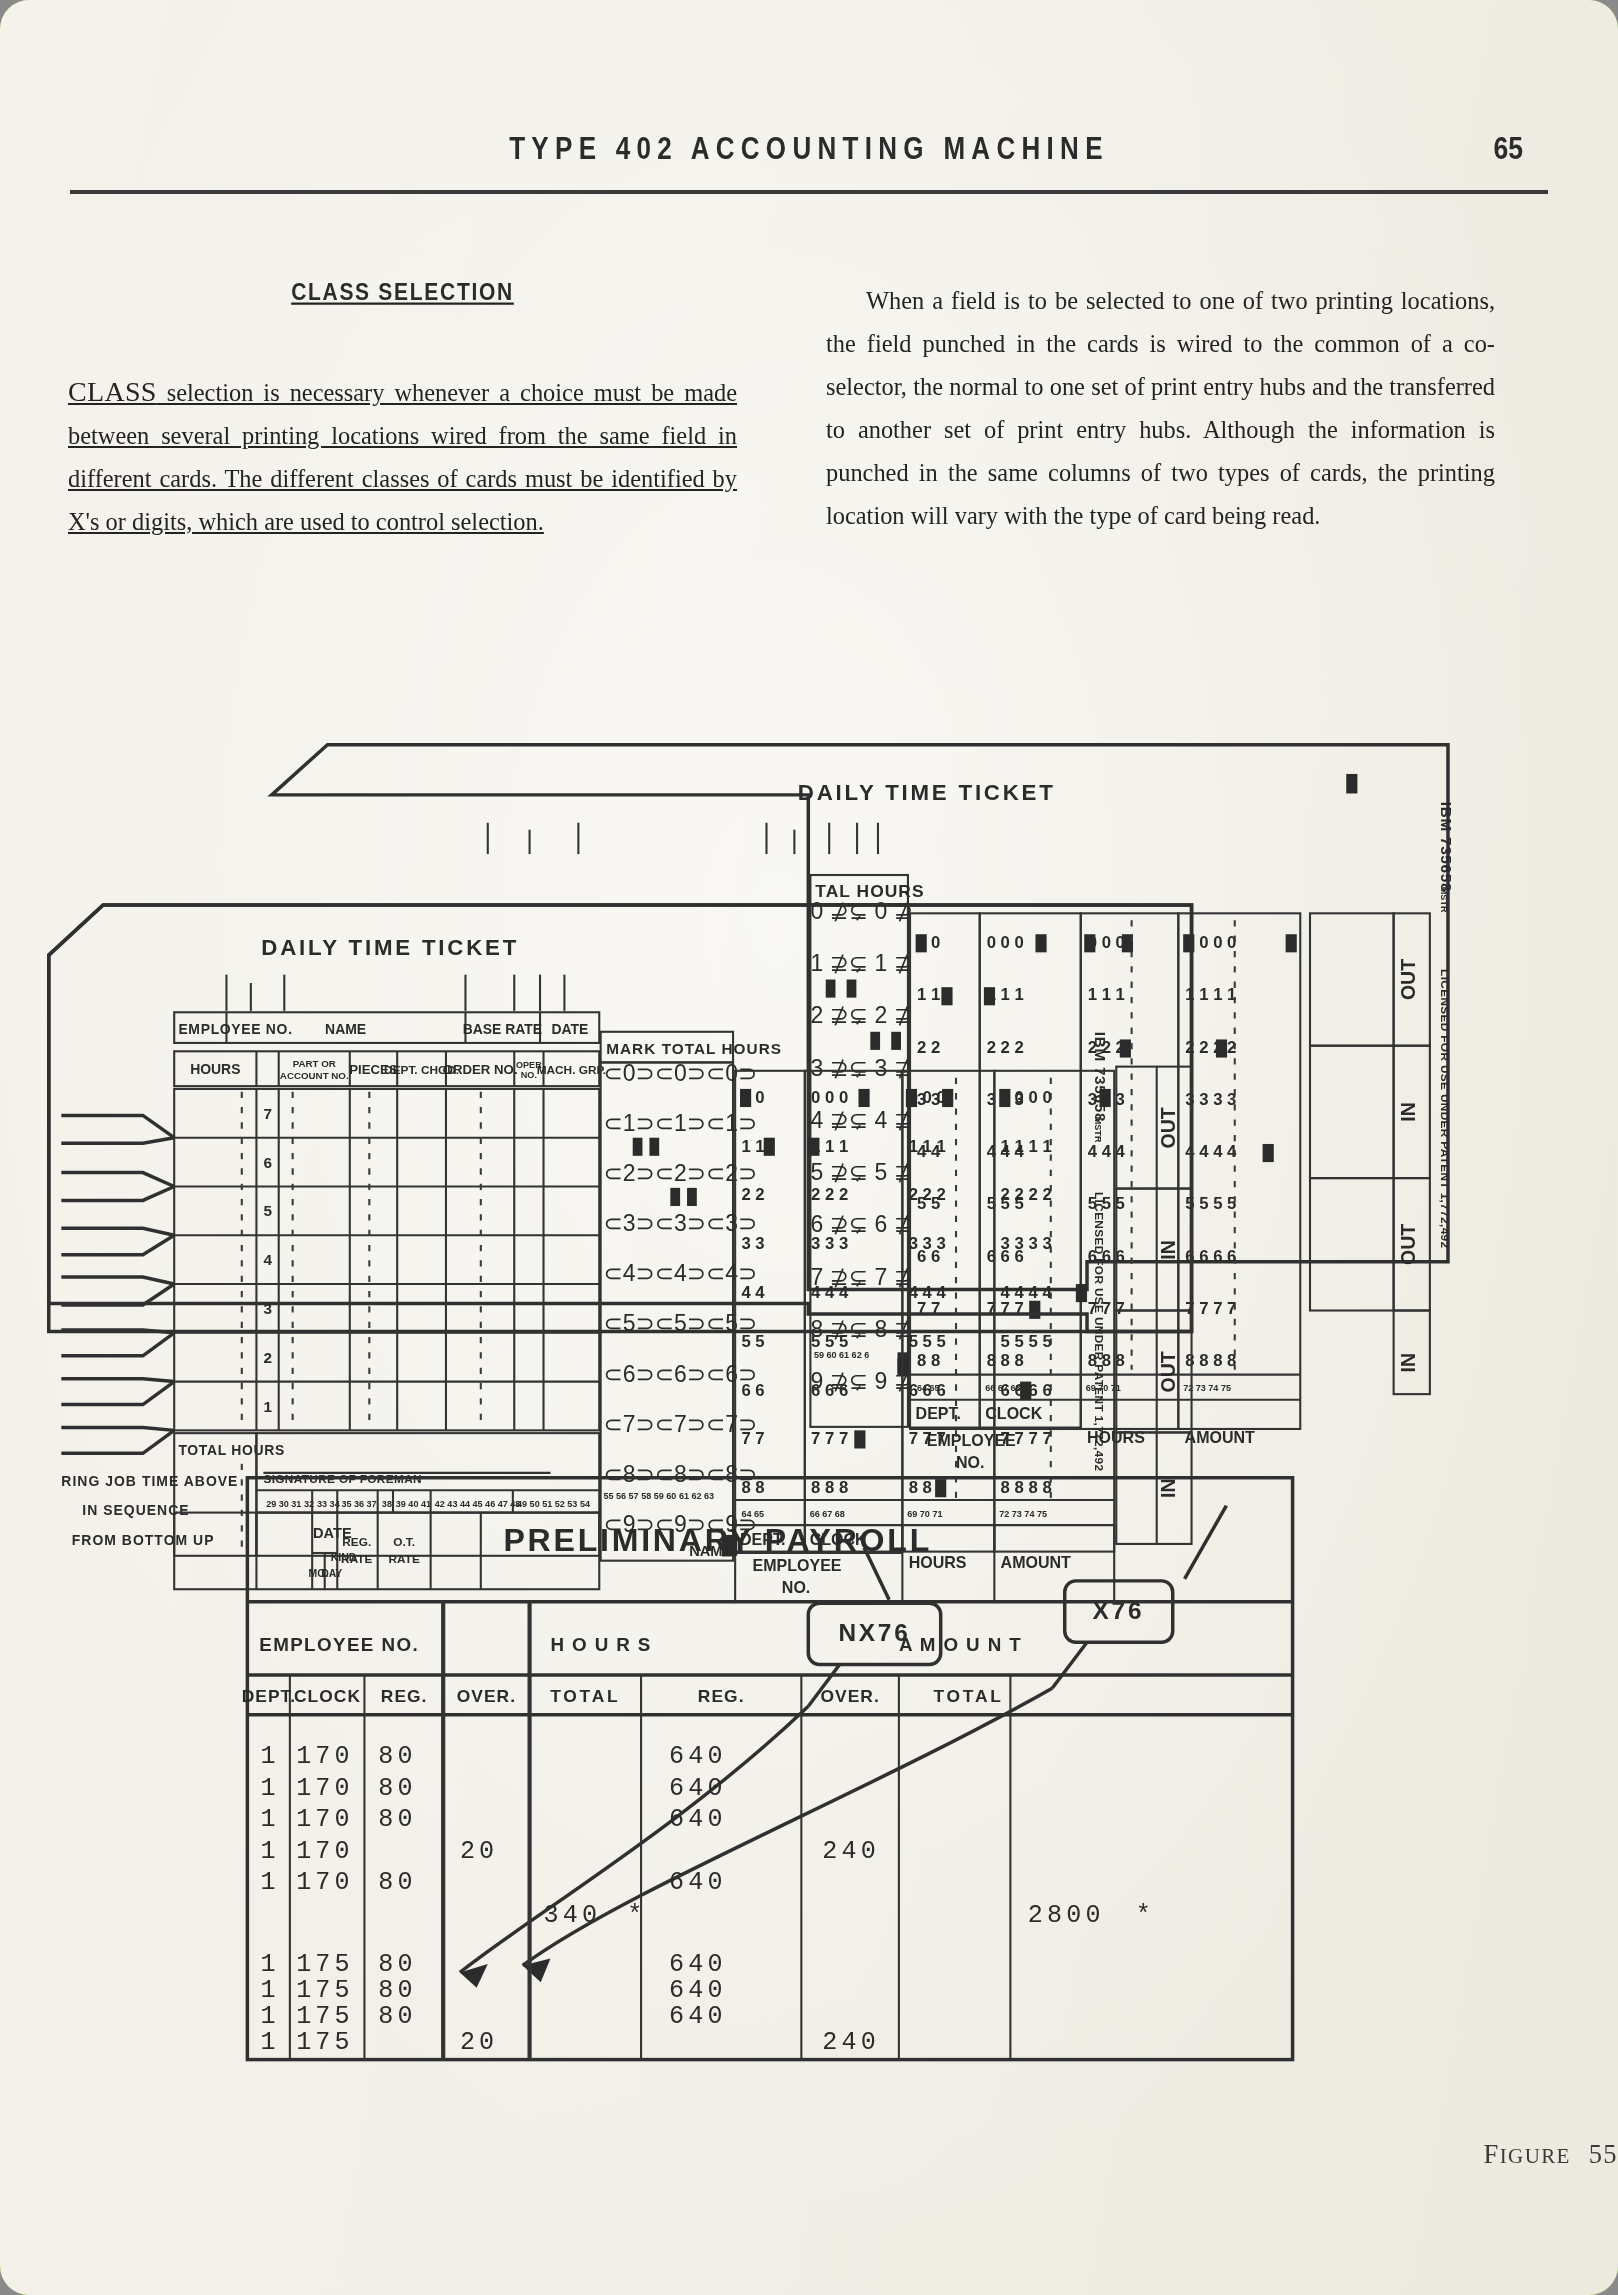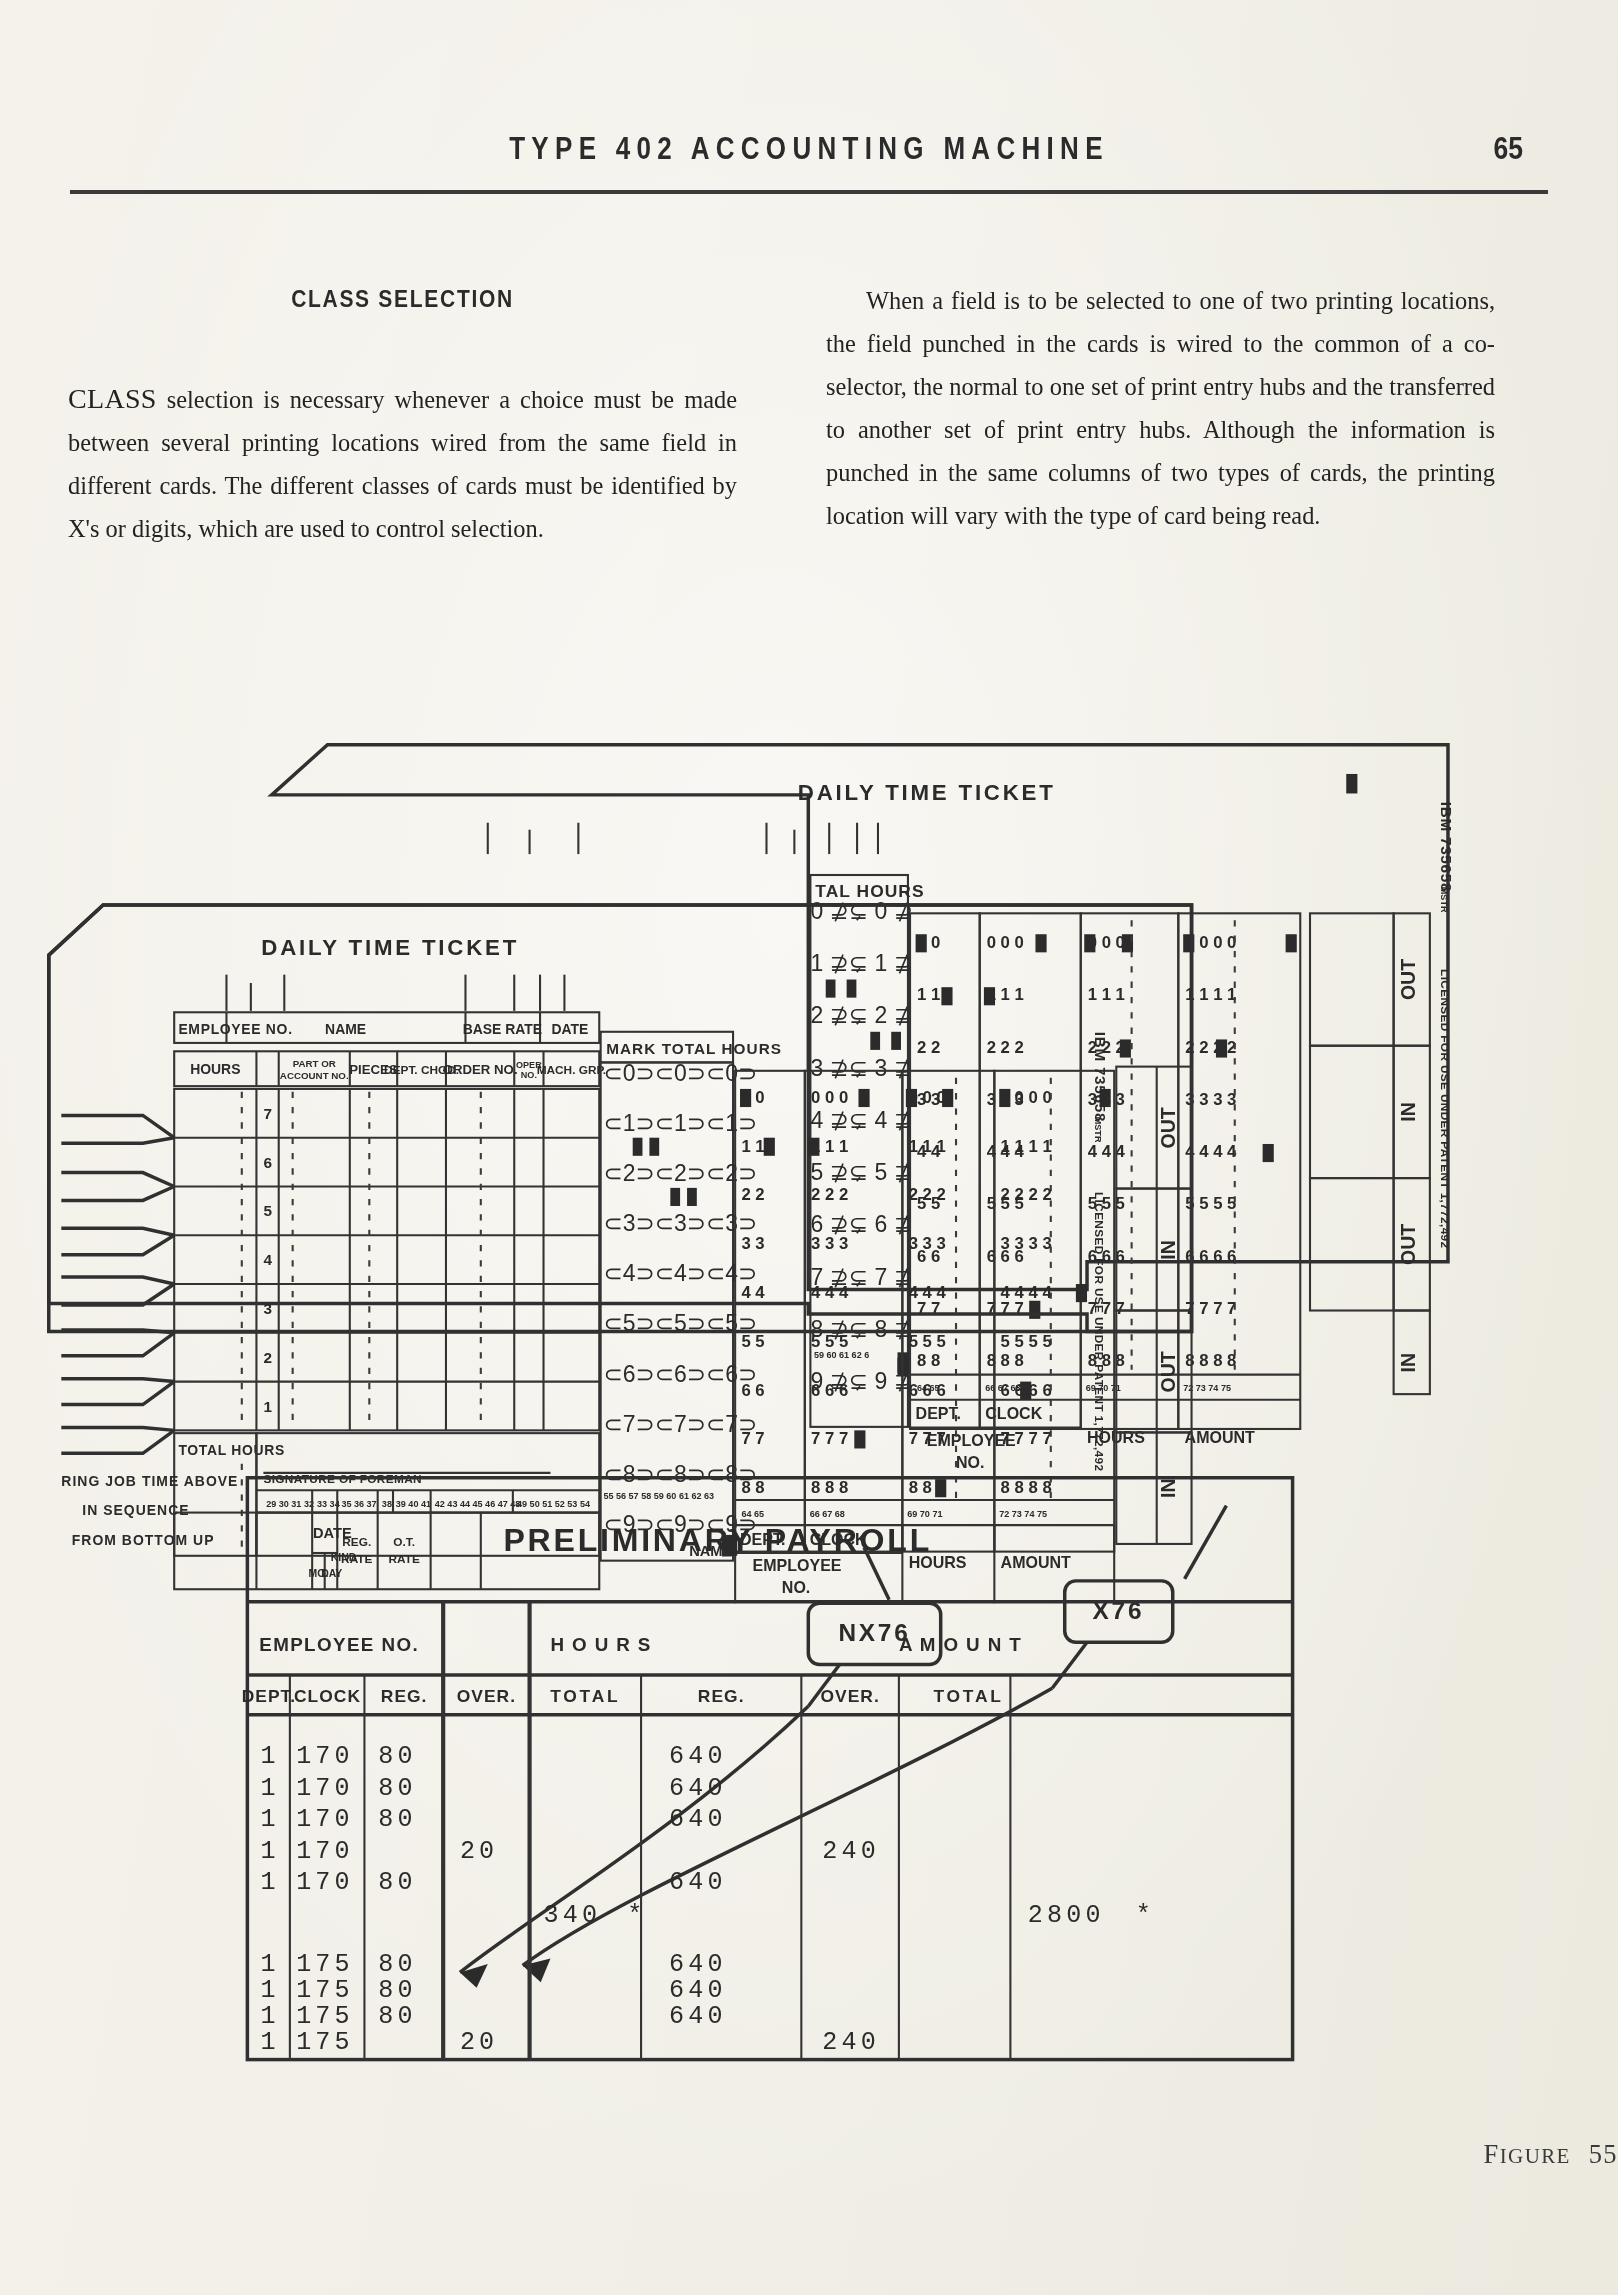--- a/index.html
+++ b/index.html
@@ -1,20 +1,21 @@
 <!DOCTYPE html>
 <html style="font-size:11px"><head>
 <meta charset="utf-8">
 <style>
   html,body{margin:0;padding:0;background:#8a8a8a;}
   body{font-family:"Liberation Serif", serif;}
   .page{
     position:relative;width:1618px;height:2295px;
     background:#84cc16;
     overflow:hidden;
+    border-radius:29px;
   }
   
   .page:before{
     content:"";position:absolute;inset:0;
     background:
       radial-gradient(ellipse at 48% 40%, rgba(255,255,255,0.55) 0%, rgba(255,255,255,0) 70%),
       linear-gradient(100deg, #f4f2eb 0%, #f1efe7 45%, #eceadf 100%);
     pointer-events:none;
   }
   .page>*{position:relative;}
@@ -36,21 +37,21 @@
     font-weight:bold;font-size:26.5px;color:#2b2b2b;
     transform:scaleY(1.18);transform-origin:top right;
   }
   .rule{
     position:absolute;left:70px;right:70px;top:190px;height:4.2px;
     background:#3a3a3a;
   }
 
   
   .col{position:absolute;width:669px;color:#232323;}
-  .col.left{left:68px;top:286px;}
+  .col.left{left:68px;top:279px;text-decoration:underline;}
   .col.right{left:826px;top:279px;}
   .secthead{
     font-family:"Liberation Sans", sans-serif;
     font-weight:bold;font-size:21px;letter-spacing:1.7px;
     color:#2b2b2b;text-align:center;margin-bottom:67px;
     transform:scaleY(1.12);transform-origin:center top;
   }
   .para{
     font-size:24.4px;line-height:43px;text-align:justify;
     text-justify:inter-word;

